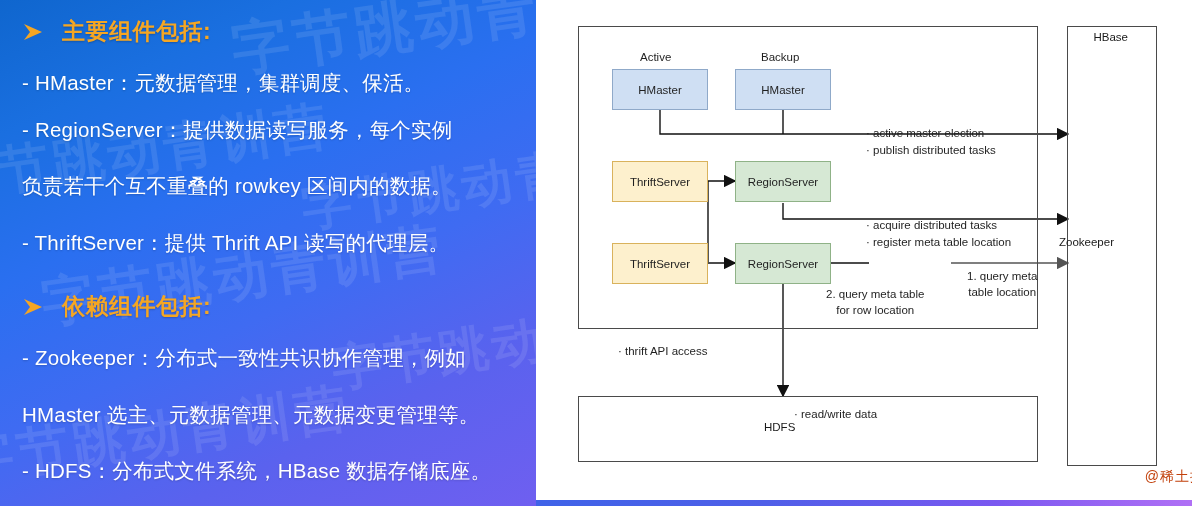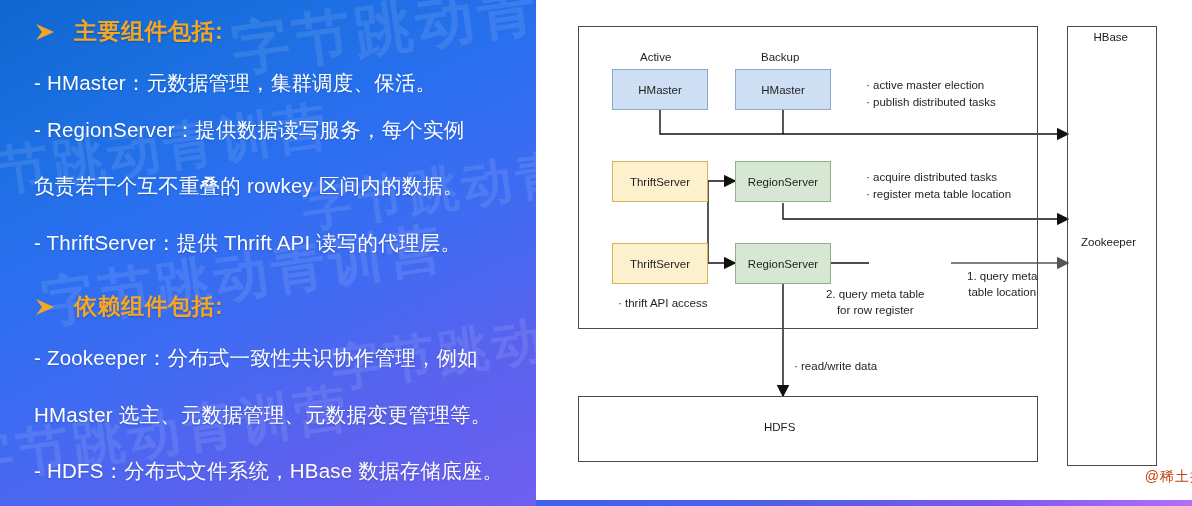--- a/index.html
+++ b/index.html
@@ -44,21 +44,21 @@
   .wm1 { left: 230px; top: -18px; }
   .wm2 { left: -60px; top: 118px; font-size: 52px; }
   .wm3 { left: 300px; top: 150px; font-size: 50px; }
   .wm4 { left: 40px;  top: 240px; font-size: 54px; }
   .wm5 { left: 330px; top: 310px; font-size: 50px; }
   .wm6 { left: -40px; top: 400px; font-size: 52px; }
 
   #left-content {
     position: relative;
     z-index: 2;
-    padding: 10px 18px 0 34px;
+    padding: 10px 18px 0 22px;
   }
 
   .head-row {
     display: flex;
     align-items: center;
     gap: 14px;
   }
   .head-row.first { margin-top: 6px; }
   .head-row.second { margin-top: 38px; }
 
@@ -145,20 +145,21 @@
     font-size: 11.5px;
     color: #1f1f1f;
     white-space: nowrap;
   }
   .note {
     position: absolute;
     font-size: 11.5px;
     color: #1f1f1f;
     line-height: 1.5;
     white-space: nowrap;
+    margin-top: 48px;
   }
   .note-c {
     position: absolute;
     font-size: 11.5px;
     color: #1f1f1f;
     line-height: 1.35;
     text-align: center;
     white-space: nowrap;
   }
 
@@ -253,21 +254,21 @@
 
       <path d="M415,263 L532,263" stroke="#555" stroke-width="1.4" fill="none" marker-end="url(#ahg)"></path>
 
       <path d="M247,281 L247,396" stroke="#111" stroke-width="1.4" fill="none" marker-end="url(#ah)"></path>
     </svg>
 
     <div class="box-outline" style="left:42px; top:26px; width:460px; height:303px;"></div>
     <div class="dtext" style="right:168px; top:31px; font-size:11.5px;">HBase</div>
 
     <div class="box-outline" style="left:531px; top:26px; width:90px; height:440px;"></div>
-    <div class="dtext" style="left:545px; top:236px; font-size:11.5px;">Zookeeper</div>
+    <div class="dtext" style="left:523px; top:236px; font-size:11.5px;">Zookeeper</div>
 
     <div class="box-outline" style="left:42px; top:396px; width:460px; height:66px;"></div>
     <div class="dtext" style="left:228px; top:421px; font-size:11.5px;">HDFS</div>
 
     <div class="label-above" style="left:104px; top:51px;">Active</div>
     <div class="label-above" style="left:225px; top:51px;">Backup</div>
 
     <div class="node node-hmaster" style="left:76px; top:69px; width:96px; height:41px;">HMaster</div>
     <div class="node node-hmaster" style="left:199px; top:69px; width:96px; height:41px;">HMaster</div>
 
@@ -284,21 +285,21 @@
       <div>· register meta table location</div>
     </div>
 
     <div class="node node-thrift" style="left:76px; top:243px; width:96px; height:41px;">ThriftServer</div>
     <div class="node node-region" style="left:199px; top:243px; width:96px; height:41px;">RegionServer</div>
 
     <div class="note" style="left:82px; top:295px;">· thrift API access</div>
 
     <div class="note-c" style="left:290px; top:287px;">
       <div>2. query meta table</div>
-      <div>for row register</div>
+      <div>for row location</div>
     </div>
 
     <div class="note-c" style="left:431px; top:269px;">
       <div>1. query meta</div>
       <div>table location</div>
     </div>
 
     <div class="note" style="left:258px; top:358px;">· read/write data</div>
 
     <div id="watermark-right">@稀土掘金技术社区</div>

